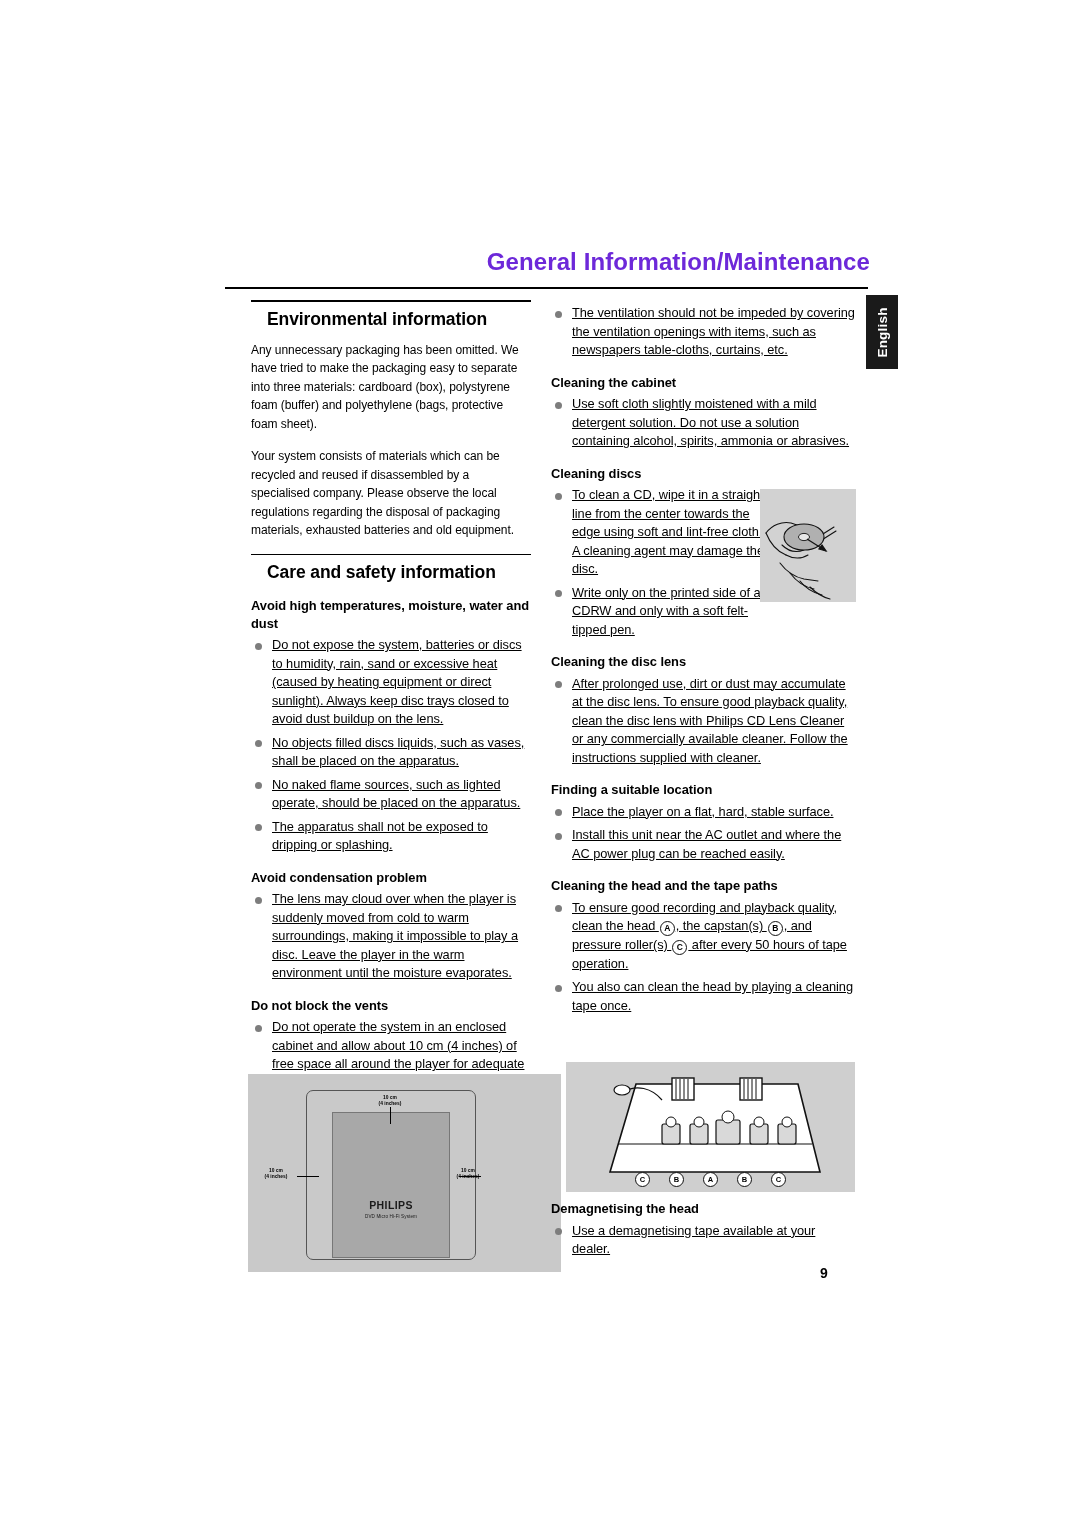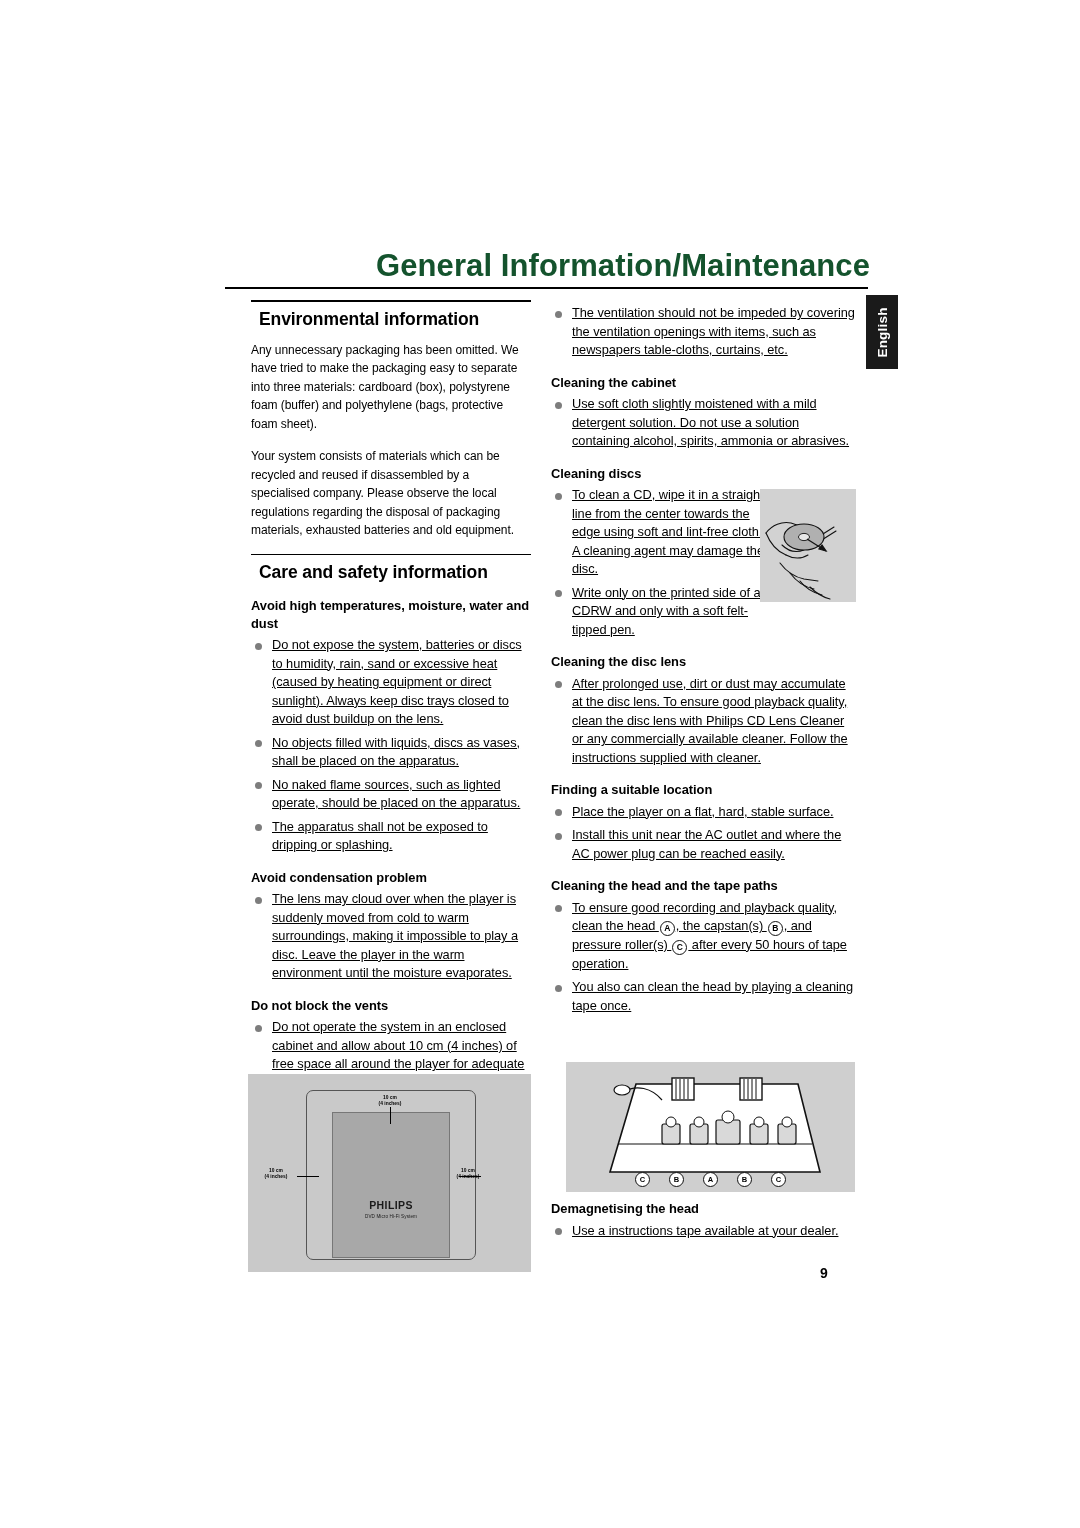--- a/index.html
+++ b/index.html
@@ -21,24 +21,24 @@
     width: 1080px;
     height: 1528px;
   }
   
   .doc-title {
     position: absolute;
     left: 180px;
     top: 248px;
     width: 690px;
     text-align: right;
-    font-size: 31px;
+    font-size: 24px;
     font-weight: bold;
     letter-spacing: 0.1px;
-    color: #14532d;
+    color: #6d28d9;
   }
   .title-rule {
     position: absolute;
     left: 225px;
     top: 287px;
     width: 643px;
     height: 2px;
     background: #000;
   }
   
@@ -70,21 +70,21 @@
   }
   .col-right {
     position: absolute;
     left: 551px;
     top: 300px;
     width: 305px;
   }
   h2.sec {
     font-size: 17.5px;
     font-weight: bold;
-    margin: 0 0 10px 8px;
+    margin: 0 0 10px 16px;
     letter-spacing: -0.1px;
   }
   .rule-top {
     width: 280px;
     height: 1.5px;
     background: #000;
     margin: 0 0 7px 0;
   }
   p.body {
     font-size: 12px;
@@ -116,21 +116,21 @@
     width: 7px;
     height: 7px;
     background: #7d7d7d;
     border-radius: 50%;
   }
   
   .fig-vent {
     position: absolute;
     left: 248px;
     top: 1074px;
-    width: 283px;
+    width: 313px;
     height: 198px;
     background: #c9c9c9;
   }
   .vent-outline {
     position: absolute;
     left: 58px;
     top: 16px;
     width: 168px;
     height: 168px;
     border: 1.4px solid #555;
@@ -262,21 +262,21 @@
     <h2 class="sec">Environmental information</h2>
 
     <p class="body">Any unnecessary packaging has been omitted. We have tried to make the packaging easy to separate into three materials: cardboard (box), polystyrene foam (buffer) and polyethylene (bags, protective foam sheet).</p>
     <p class="body">Your system consists of materials which can be recycled and reused if disassembled by a specialised company. Please observe the local regulations regarding the disposal of packaging materials, exhausted batteries and old equipment.</p>
 
     <div class="rule-top" style="margin-top:14px;"></div>
     <h2 class="sec">Care and safety information</h2>
 
     <h3 class="sub">Avoid high temperatures, moisture, water and dust</h3>
     <div class="bullet-row">Do not expose the system, batteries or discs to humidity, rain, sand or excessive heat (caused by heating equipment or direct sunlight). Always keep disc trays closed to avoid dust buildup on the lens.</div>
-    <div class="bullet-row">No objects filled with liquids, discs as vases, shall be placed on the apparatus.</div>
+    <div class="bullet-row">No objects filled discs liquids, such as vases, shall be placed on the apparatus.</div>
     <div class="bullet-row">No naked flame sources, such as lighted operate, should be placed on the apparatus.</div>
     <div class="bullet-row">The apparatus shall not be exposed to dripping or splashing.</div>
 
     <h3 class="sub">Avoid condensation problem</h3>
     <div class="bullet-row">The lens may cloud over when the player is suddenly moved from cold to warm surroundings, making it impossible to play a disc. Leave the player in the warm environment until the moisture evaporates.</div>
 
     <h3 class="sub">Do not block the vents</h3>
     <div class="bullet-row">Do not operate the system in an enclosed cabinet and allow about 10 cm (4 inches) of free space all around the player for adequate ventilation.</div>
   </div>
 
@@ -391,18 +391,18 @@
       <span class="lbl">C</span>
       <span class="lbl">B</span>
       <span class="lbl">A</span>
       <span class="lbl">B</span>
       <span class="lbl">C</span>
     </div>
   </div>
 
   <div style="position:absolute; left:551px; top:1200px; width:305px;">
     <h3 class="sub" style="margin-top:0;">Demagnetising the head</h3>
-    <div class="bullet-row">Use a instructions tape available at your dealer.</div>
+    <div class="bullet-row">Use a demagnetising tape available at your dealer.</div>
   </div>
 
   <div class="page-num">9</div>
 
 </div>
 
 </body></html>

